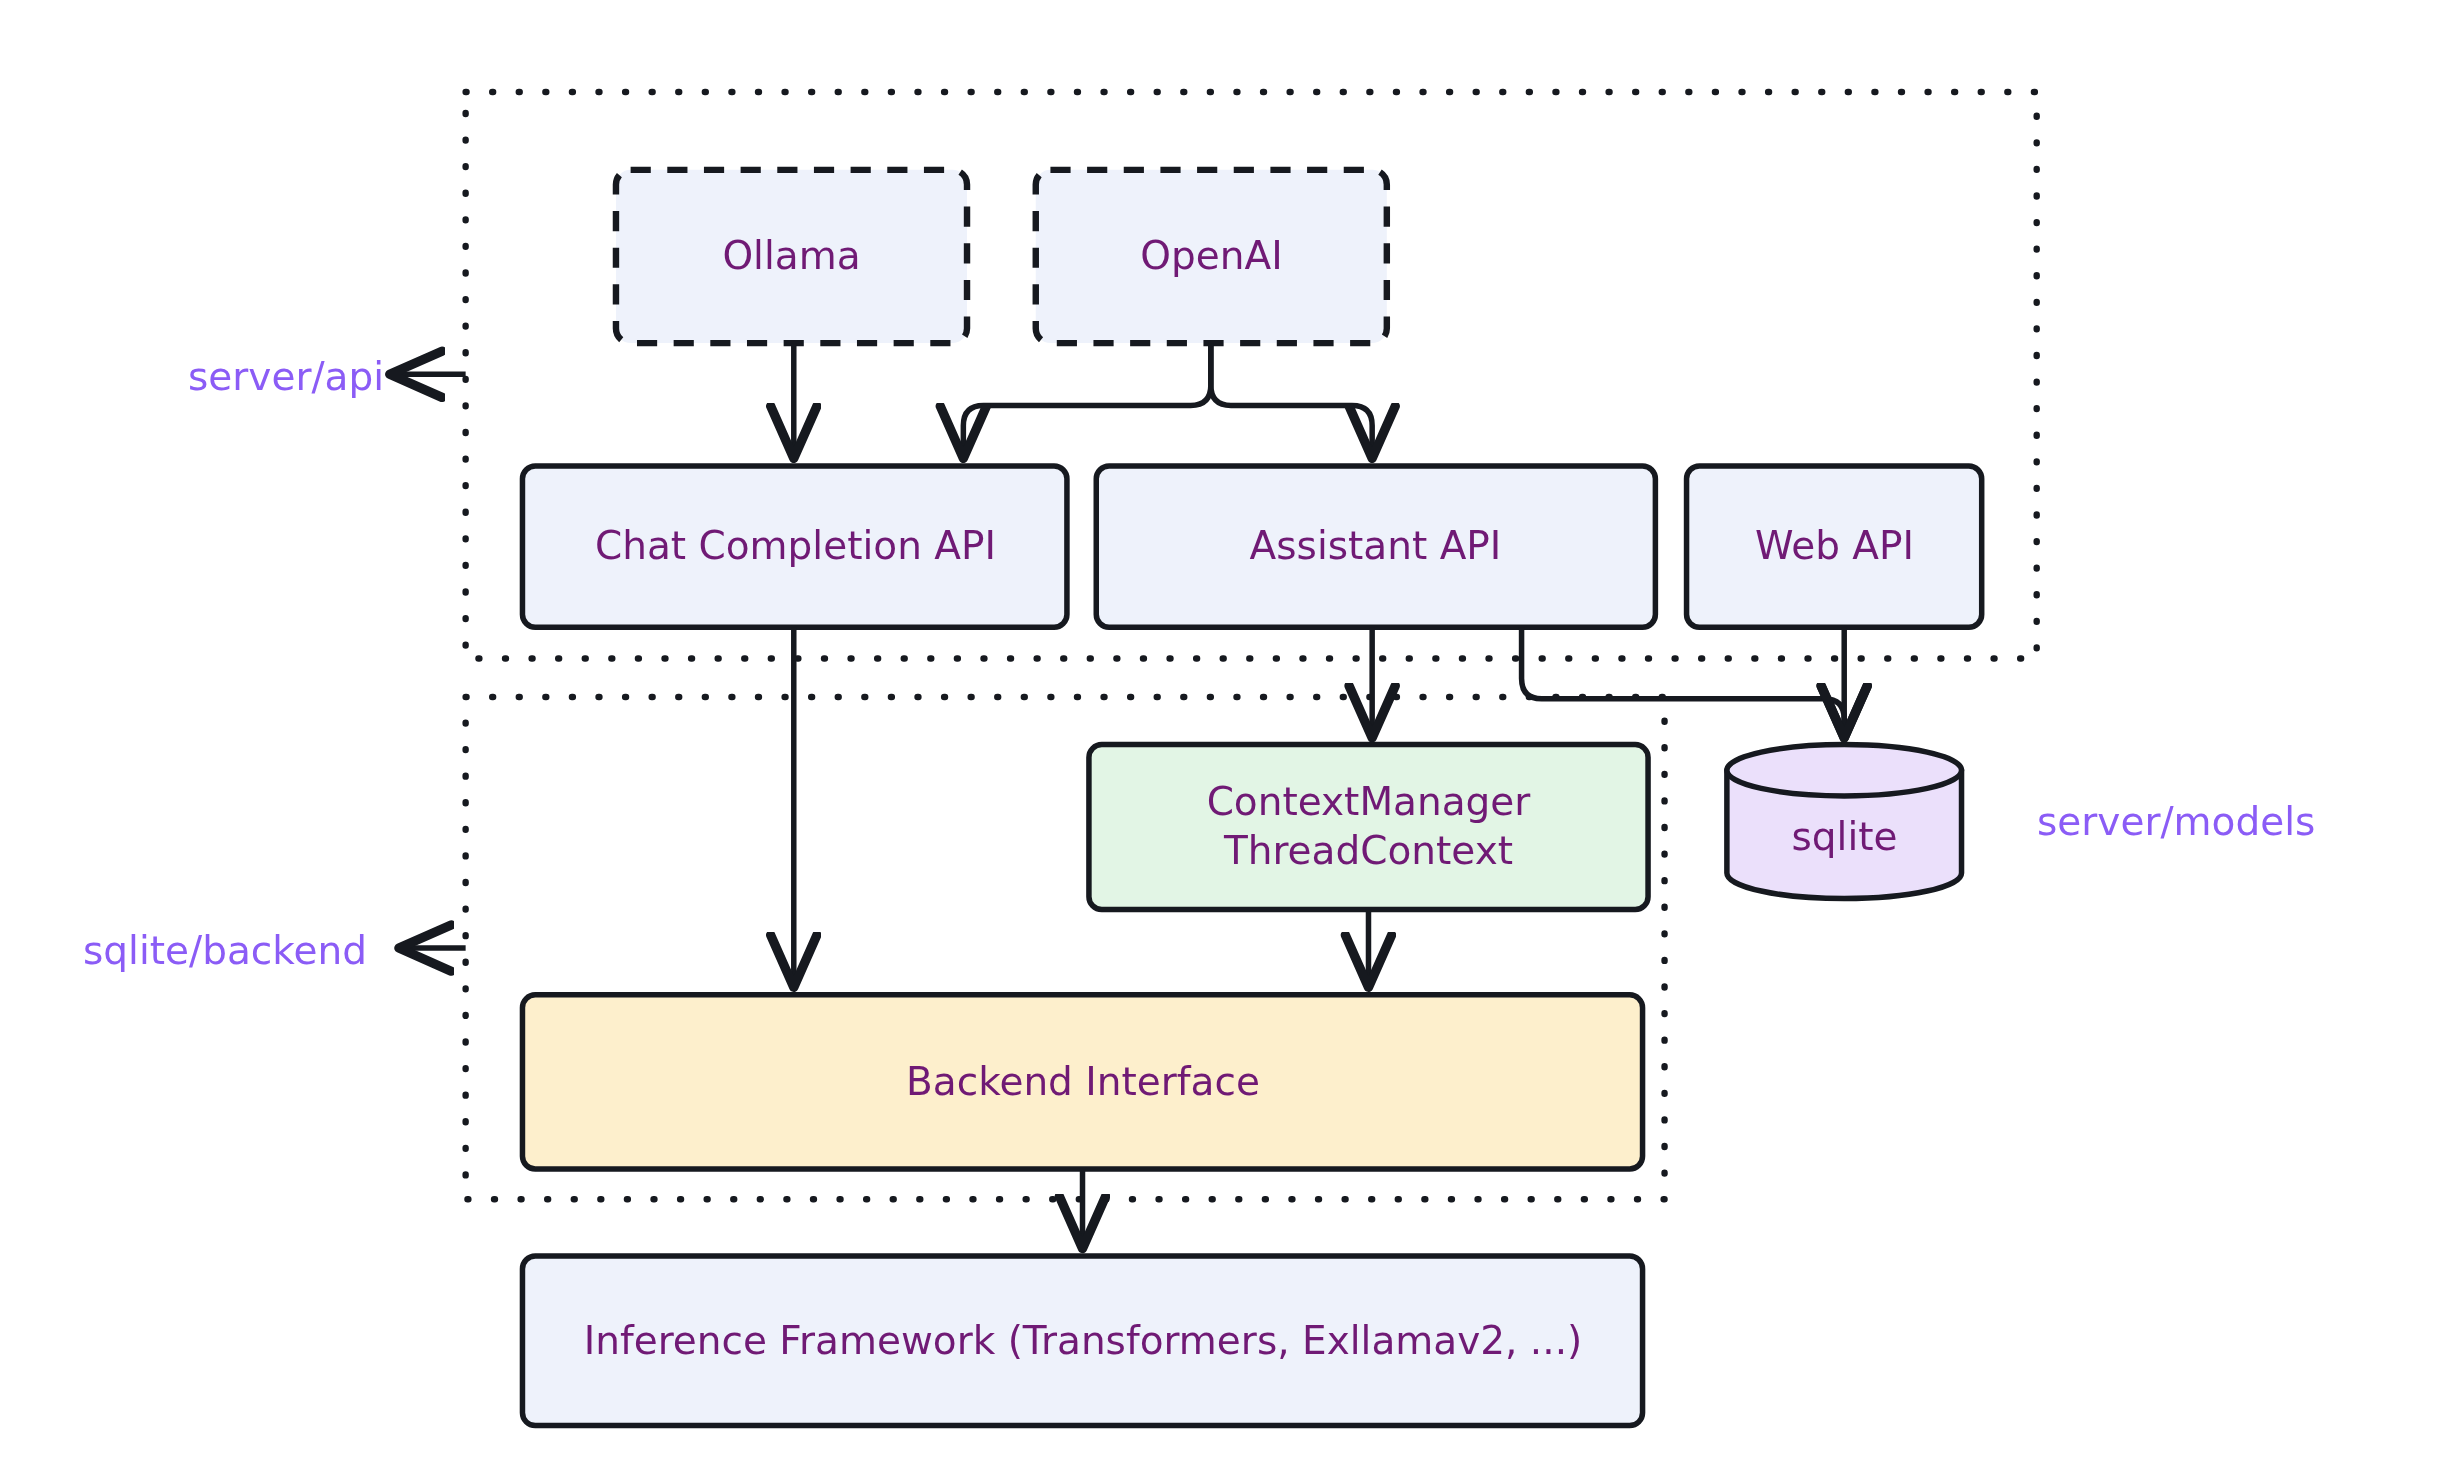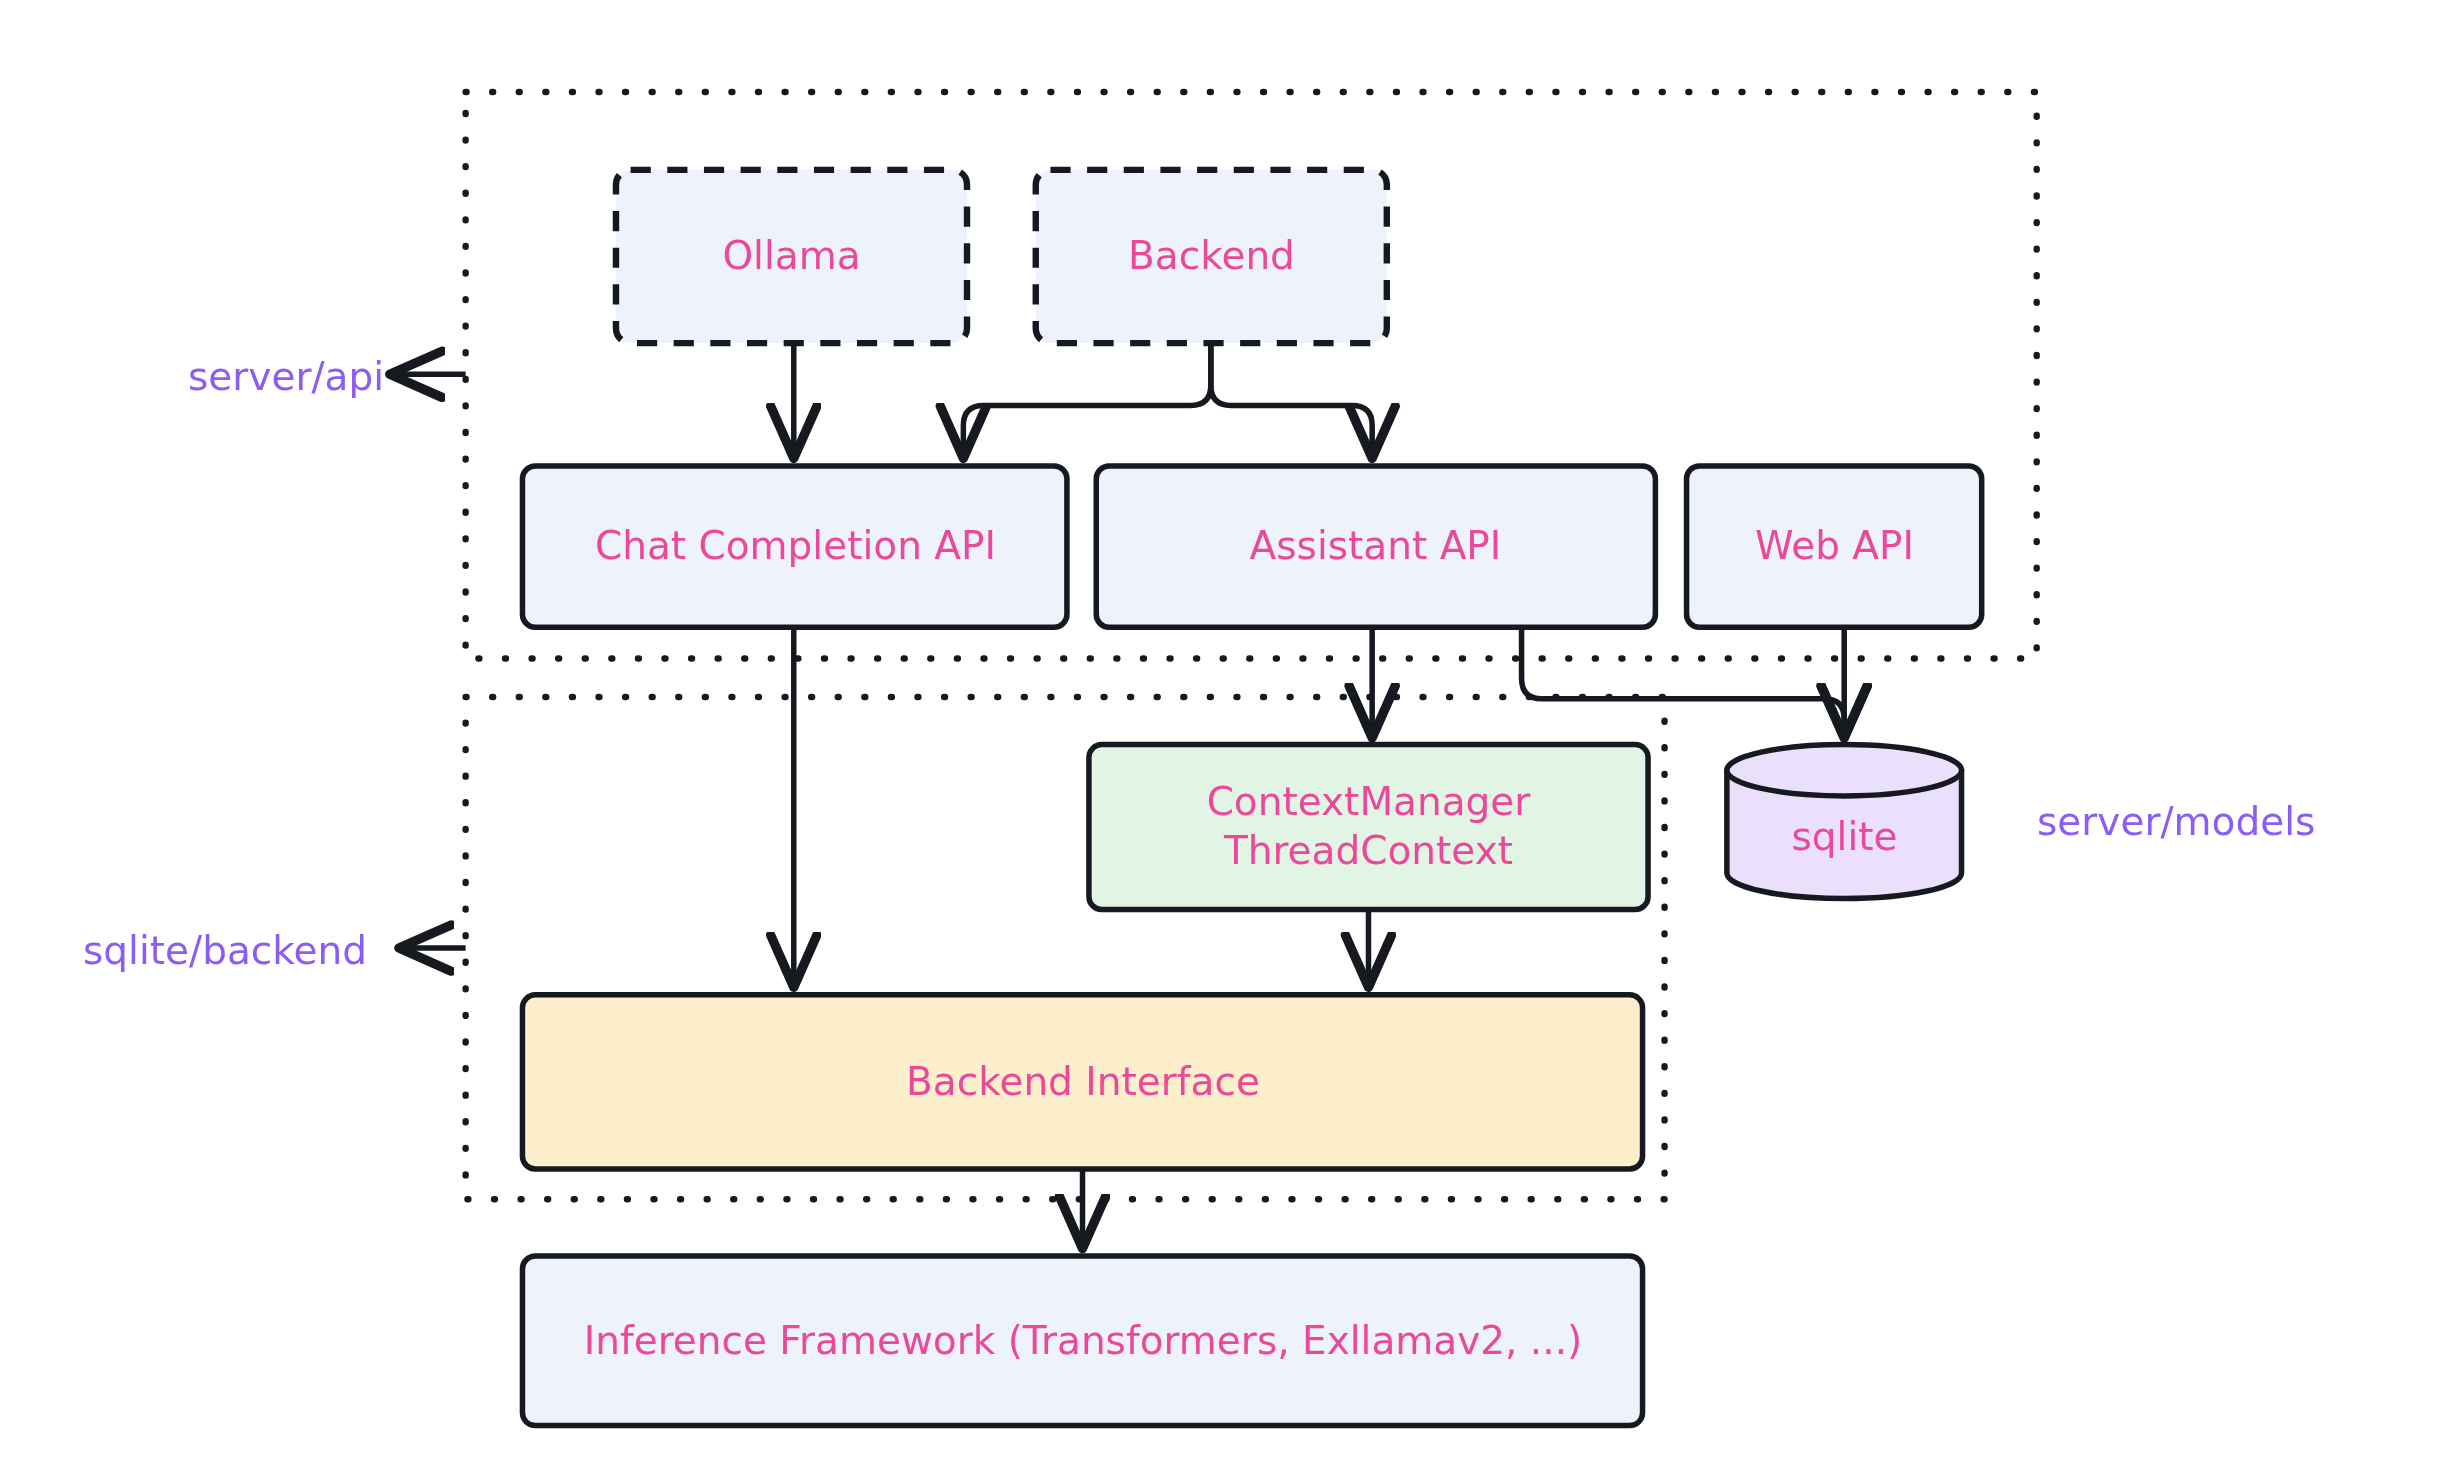--- a/index.html
+++ b/index.html
@@ -25,21 +25,21 @@
     left: 0;
     width: 2462px;
     height: 1480px;
   }
   .node-label {
     position: absolute;
     display: flex;
     align-items: center;
     justify-content: center;
     text-align: center;
-    color: #ec4899;
+    color: #701a75;
     font-family: "DejaVu Sans", sans-serif;
     font-size: 39px;
     line-height: 1.25;
     pointer-events: none;
     white-space: pre-line;
   }
   .group-label {
     position: absolute;
     color: #8b5cf6;
     font-family: "DejaVu Sans", sans-serif;
@@ -104,21 +104,21 @@
 
     <path d="M2012,684 L2012,800" fill="none" stroke="#16191f" stroke-width="6" marker-end="url(#arrowhead)"></path>
 
     <path d="M1493,992 L1493,1072" fill="none" stroke="#16191f" stroke-width="6" marker-end="url(#arrowhead)"></path>
 
     <path d="M1181,1275 L1181,1357" fill="none" stroke="#16191f" stroke-width="6" marker-end="url(#arrowhead)"></path>
   </svg>
 
   <div class="node-label" style="left:616px; top:170px; width:351px; height:173px;">Ollama</div>
 
-  <div class="node-label" style="left:1036px; top:170px; width:351px; height:173px;">Backend</div>
+  <div class="node-label" style="left:1036px; top:170px; width:351px; height:173px;">OpenAI</div>
 
   <div class="node-label" style="left:523px; top:466px; width:545px; height:161px;">Chat Completion API</div>
 
   <div class="node-label" style="left:1096px; top:466px; width:559px; height:161px;">Assistant API</div>
 
   <div class="node-label" style="left:1687px; top:466px; width:295px; height:161px;">Web API</div>
 
   <div class="node-label" style="left:1089px; top:744px; width:559px; height:165px;">ContextManager
 ThreadContext</div>
 

